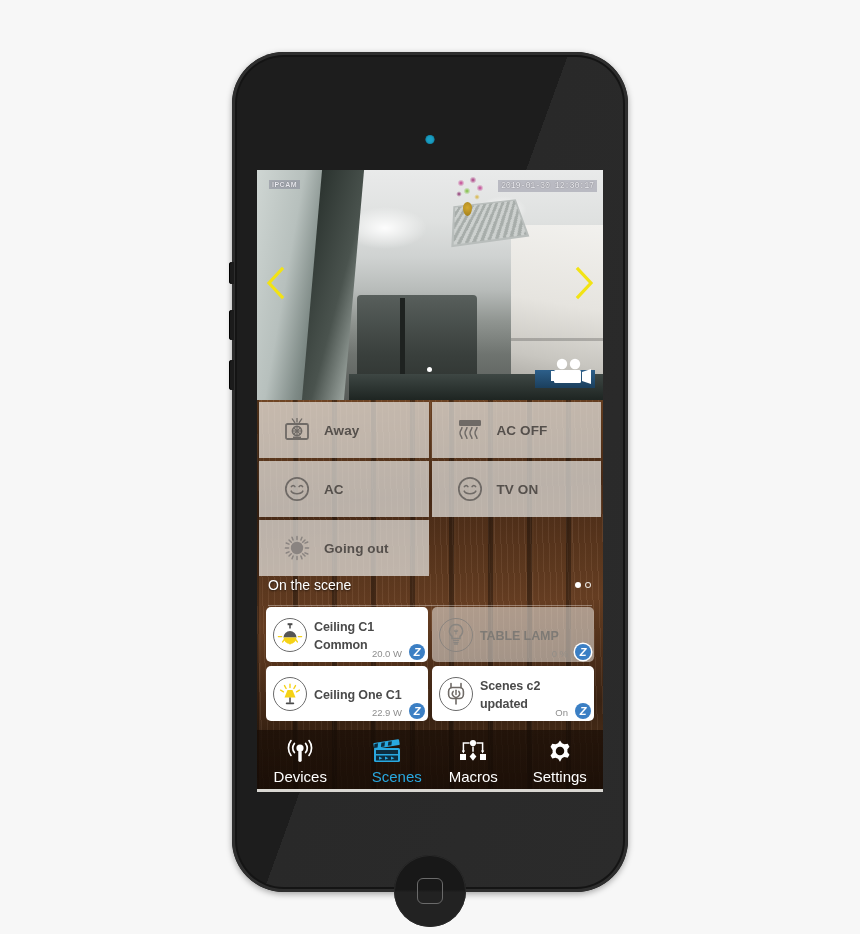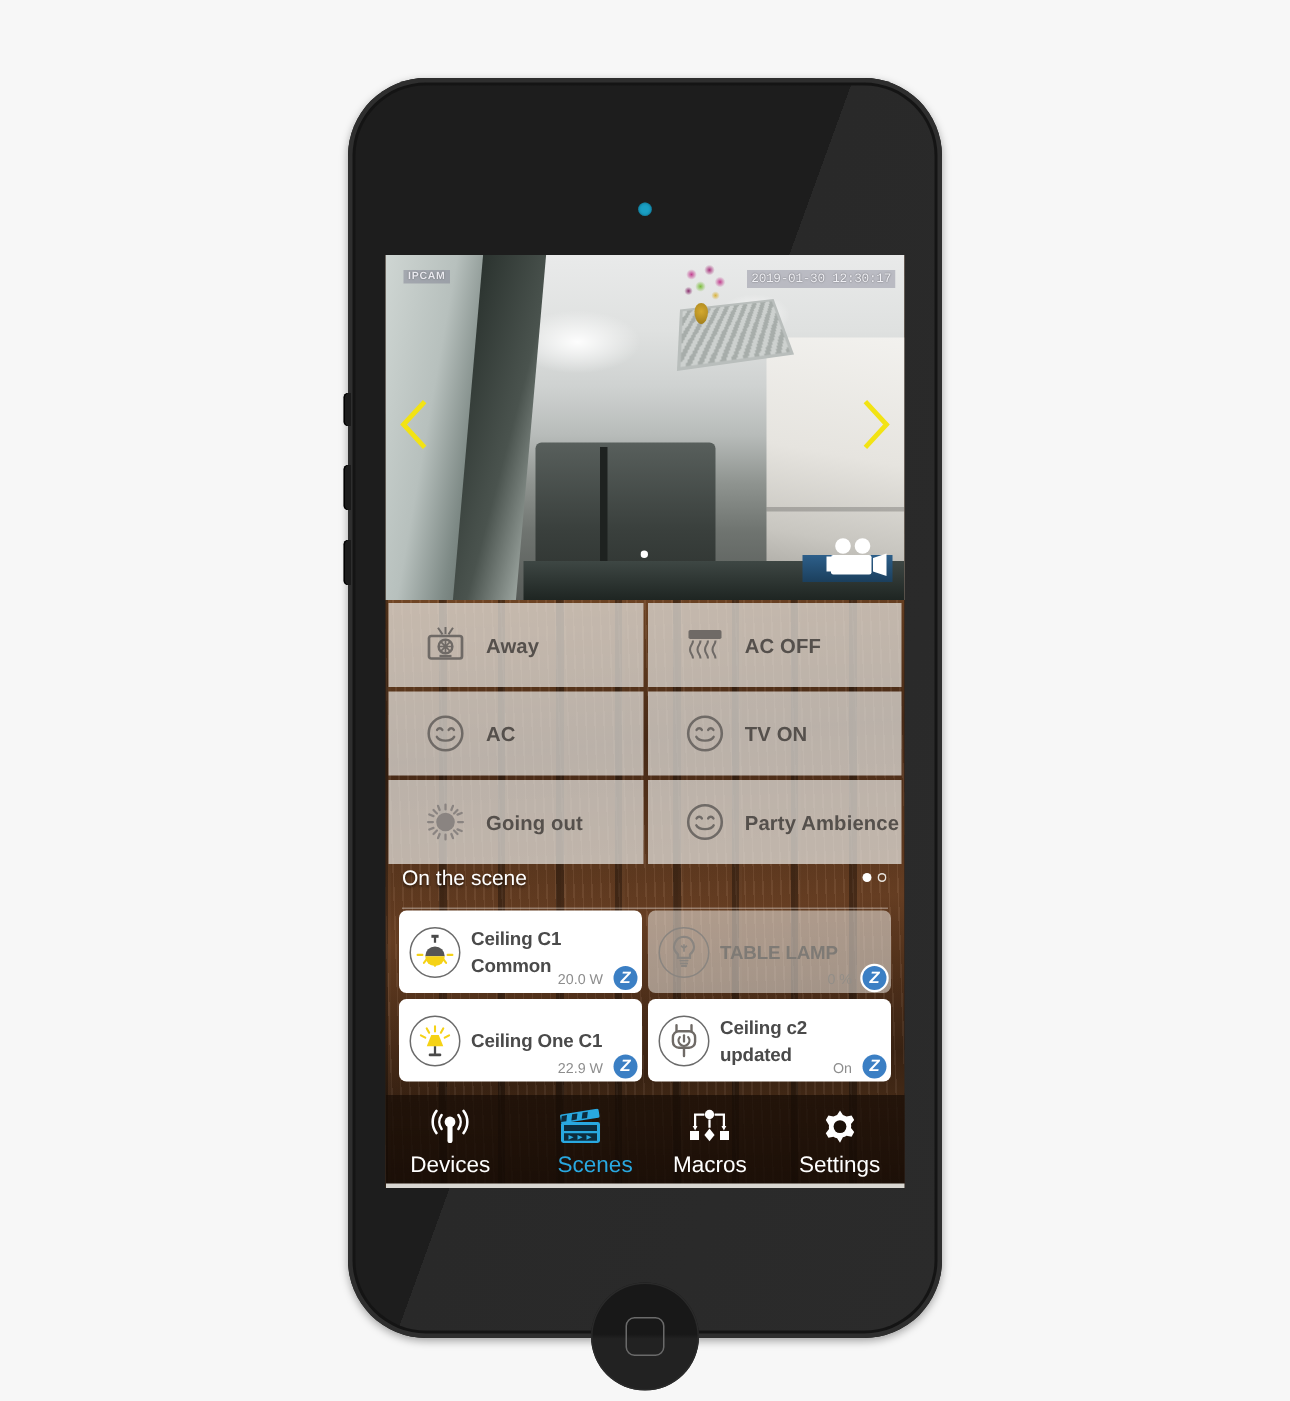--- a/index.html
+++ b/index.html
@@ -499,31 +499,20 @@
               <path d="M14 2.4v3.2M14 22.4v3.2M2.4 14h3.2M22.4 14h3.2"></path>
               <path d="M6 6l2.3 2.3M19.7 19.7L22 22M22 6l-2.3 2.3M8.3 19.7L6 22"></path>
               <path d="M9 3.2l1.1 2.8M17.9 22l1.1 2.8M3.2 19l2.8-1.1M22 9.1l2.8-1.1"></path>
               <path d="M19 3.2l-1.1 2.8M10.1 22L9 24.8M3.2 9l2.8 1.1M22 18.9l2.8 1.1"></path>
             </g>
           </svg>
         </span>
         <span class="scene-label">Going out</span>
       </div>
 
-      <div class="scene-btn">
-        <span class="scene-ico">
-          <svg width="28" height="28" viewBox="0 0 28 28">
-            <circle cx="14" cy="14" r="11.2" fill="none" stroke="#6f6a66" stroke-width="1.7"></circle>
-            <path d="M8.4 11.6c.9-1.5 2.6-1.5 3.5 0" fill="none" stroke="#6f6a66" stroke-width="1.6" stroke-linecap="round"></path>
-            <path d="M16.1 11.6c.9-1.5 2.6-1.5 3.5 0" fill="none" stroke="#6f6a66" stroke-width="1.6" stroke-linecap="round"></path>
-            <path d="M8.2 16.2c1.6 3.4 10 3.4 11.6 0" fill="none" stroke="#6f6a66" stroke-width="1.6" stroke-linecap="round"></path>
-          </svg>
-        </span>
-        <span class="scene-label">Party Ambience</span>
-      </div>
     </div>
 
     <div class="scene-head">
       <span class="scene-head-title">On the scene</span>
       <span class="dots">
         <span class="dot on"></span>
         <span class="dot off"></span>
       </span>
       <span class="scene-head-rule"></span>
     </div>
@@ -586,21 +575,21 @@
         <span class="dev-ico">
           <svg width="30" height="30" viewBox="0 0 30 30">
             <path d="M10 4.5v4M20 4.5v4" stroke="#6f6a66" stroke-width="1.6" stroke-linecap="round"></path>
             <rect x="7.6" y="8.5" width="14.8" height="11" rx="4" fill="none" stroke="#6f6a66" stroke-width="1.6"></rect>
             <path d="M15 19.5v5.5" stroke="#6f6a66" stroke-width="1.6" stroke-linecap="round"></path>
             <path d="M15 11.2v4.2" stroke="#6f6a66" stroke-width="1.5" stroke-linecap="round"></path>
             <path d="M12.2 12.4a3.6 3.6 0 105.6 0" fill="none" stroke="#6f6a66" stroke-width="1.5" stroke-linecap="round"></path>
           </svg>
         </span>
         <span class="dev-text">
-          <span class="dev-name">Ceiling c2 updated</span>
+          <span class="dev-name">Scenes c2 updated</span>
         </span>
         <span class="dev-value">On</span>
         <span class="zwave">Z</span>
       </div>
     </div>
 
     <div class="tabbar">
 
       <div class="tab">
         <span class="tab-ico">

